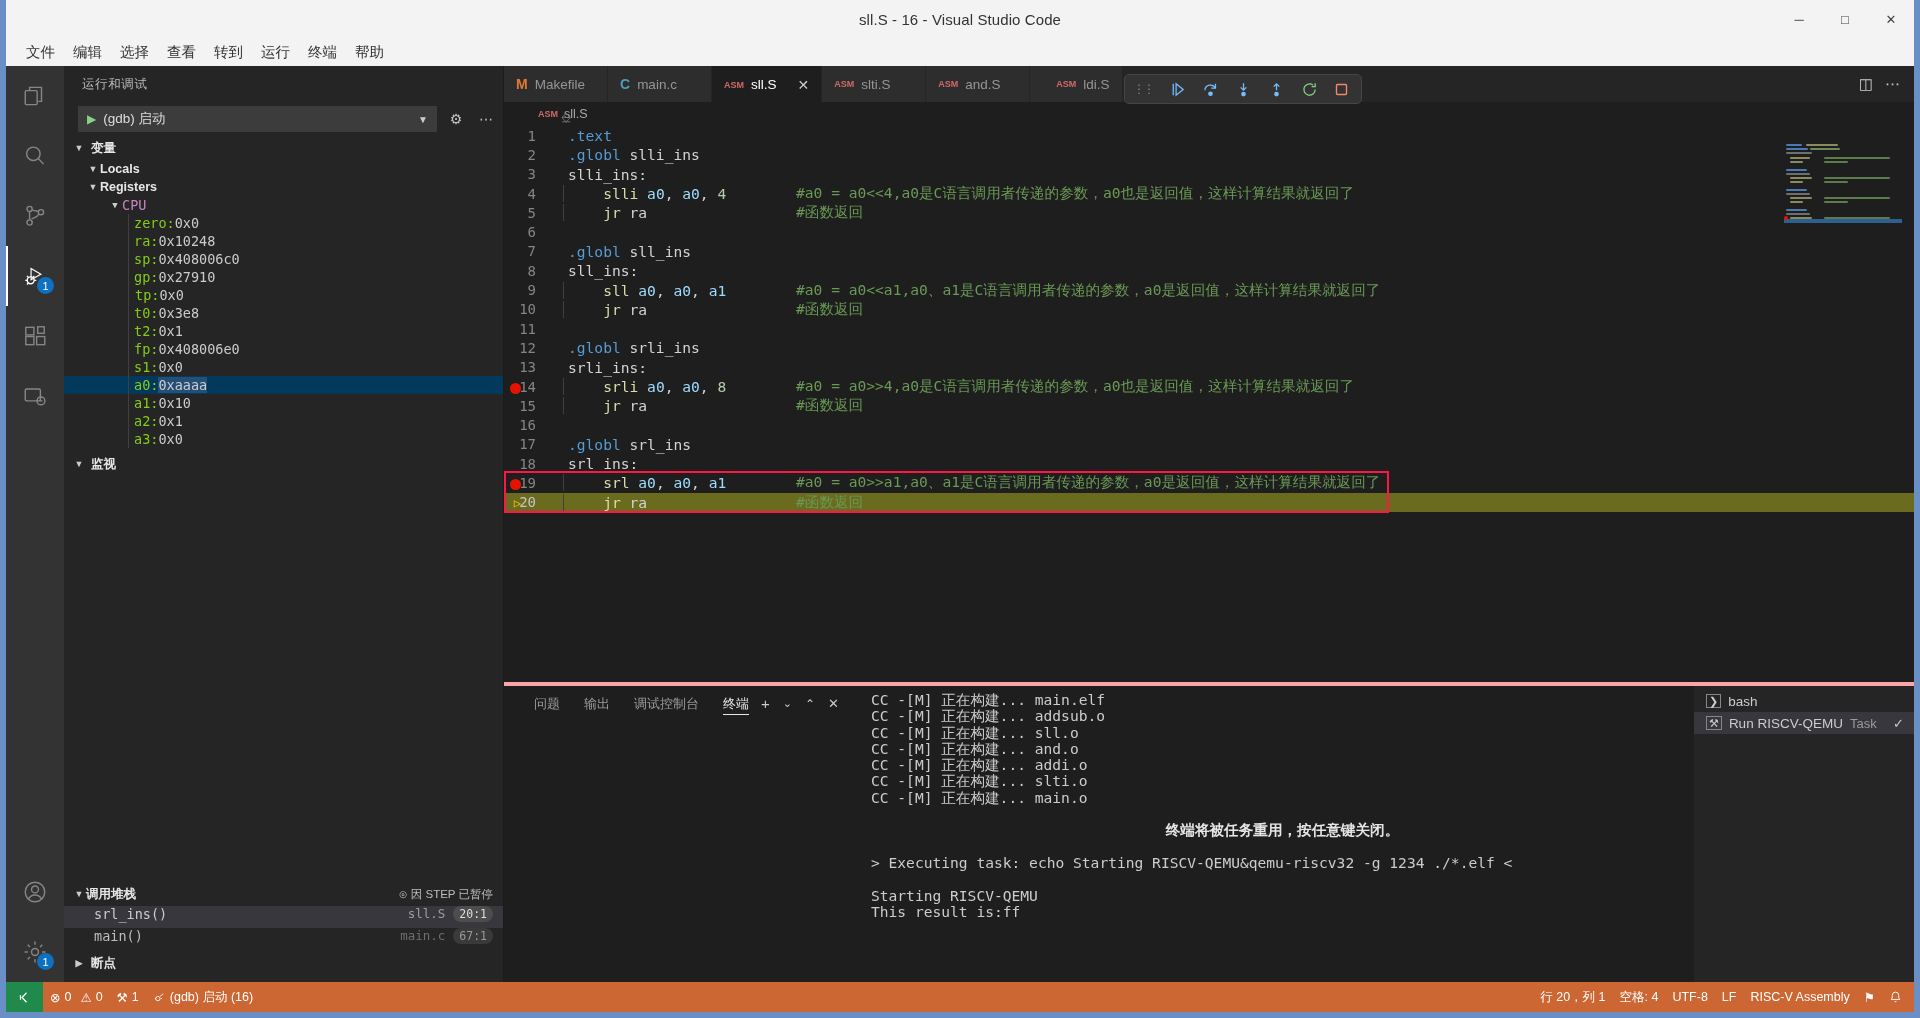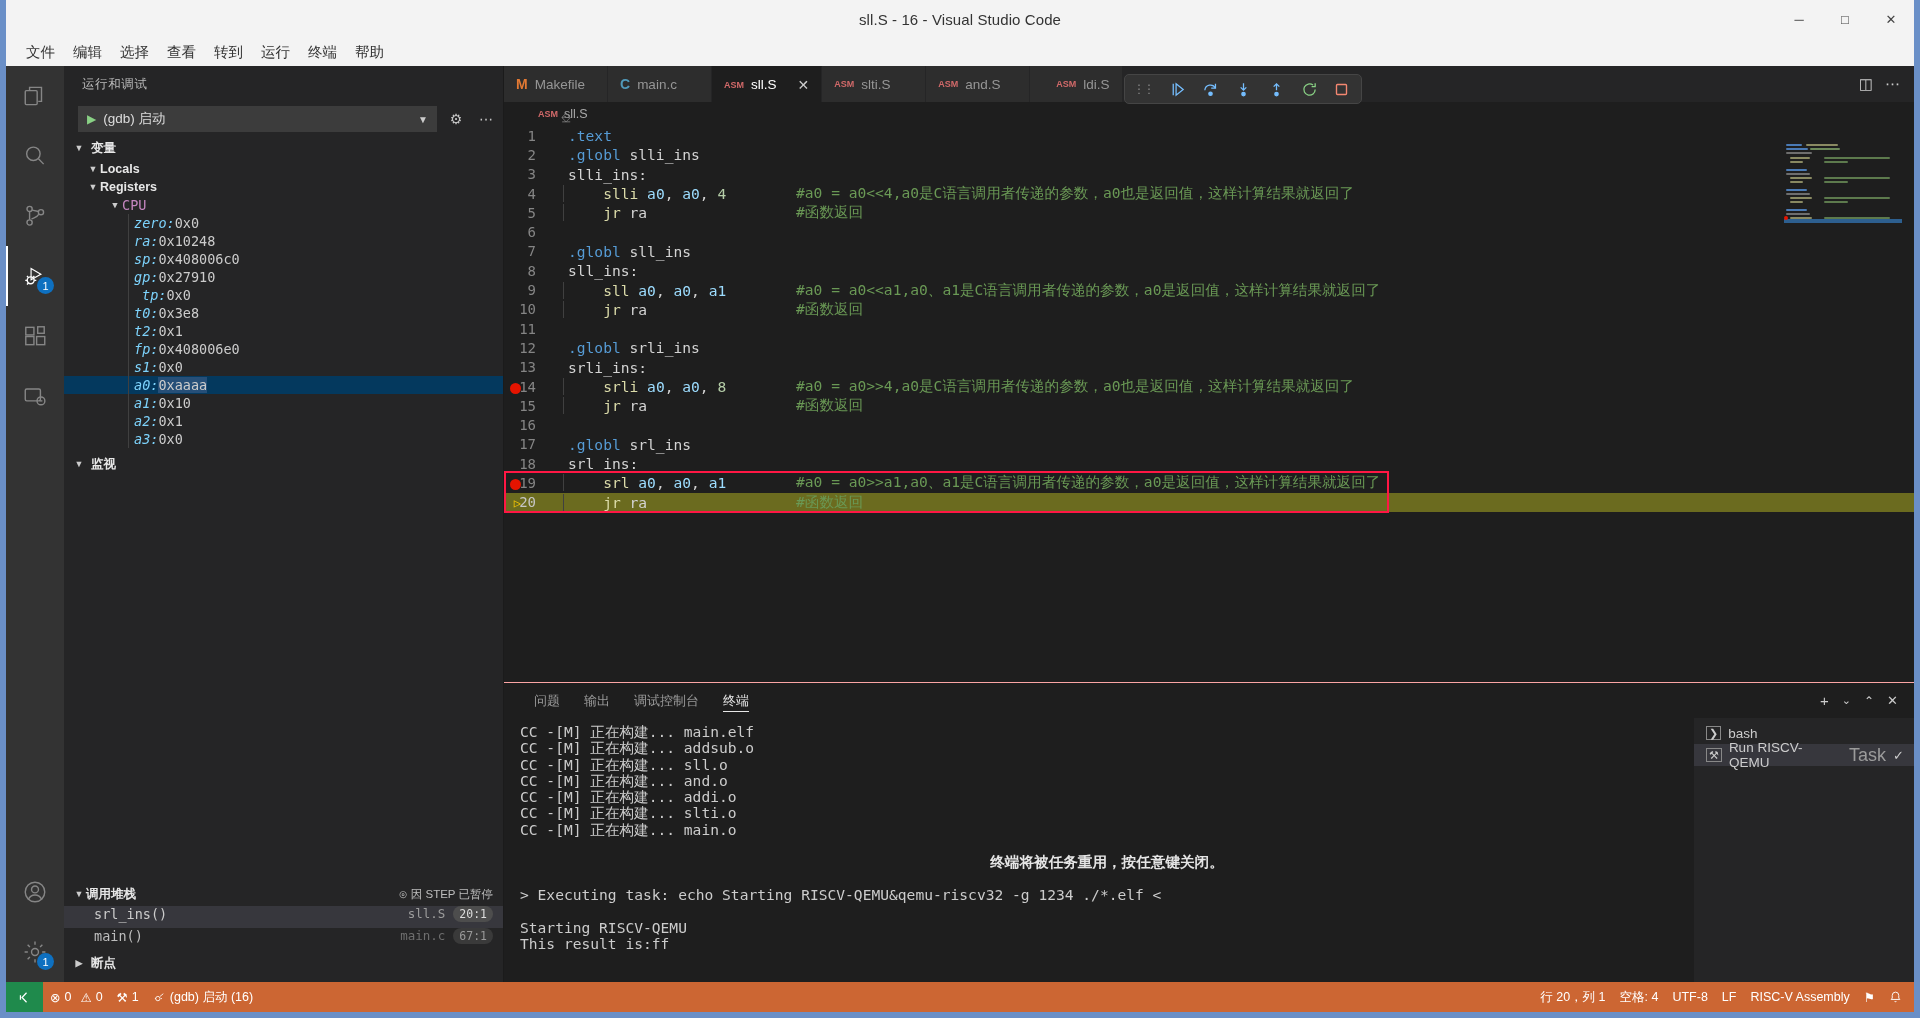--- a/index.html
+++ b/index.html
@@ -62,21 +62,21 @@
   .dbg-select .chev { margin-left:auto; color:#ccc; font-size:10px; }
   .icon-btn { color:#c5c5c5; width:22px; height:22px; display:flex;
               align-items:center; justify-content:center; font-size:14px; }
 
   .section-title { height:24px; display:flex; align-items:center; gap:5px;
                    font-size:12.5px; font-weight:bold; color:#e7e7e7; padding-left:8px; }
   .twisty { width:14px; text-align:center; font-size:9px; color:#ccc; display:inline-block; }
   .var-list { flex:0 0 auto; overflow:hidden; }
   .vrow { height:18px; display:flex; align-items:center; font-size:13.5px;
           font-family:"DejaVu Sans Mono", monospace; white-space:nowrap; position:relative; }
-  .vrow .name { color:#7dd3fc;font-style:italic; }
+  .vrow .name { color:#84cc16; }
   .vrow .val  { color:#cccccc; }
   .vrow.lbl { font-family:"Liberation Sans", sans-serif; font-weight:bold; font-size:12.5px; color:#e7e7e7; }
   .vrow.cpu { font-family:"DejaVu Sans Mono", monospace; color:#c586c0; font-weight:normal; }
   .vrow.sel { background:#04395e; }
   .vrow.sel .val { background:#264f78; }
   .indent-guide { border-left:1px solid #404040; }
 
   .watch-sec { flex:1 1 auto; }
   .callstack-head { height:24px; display:flex; align-items:center; padding-left:8px;
                     font-size:12.5px; font-weight:bold; color:#e7e7e7; }
@@ -137,39 +137,39 @@
   .k-num  { color:#b5cea8; }
   .k-plain{ color:#d4d4d4; }
   .k-cm   { color:#6a9955; }
   .ig { position:absolute; left:0; top:0; bottom:0; border-left:1px solid #404040; }
   .redbox { position:absolute; border:2px solid #ff1744; pointer-events:none; z-index:5; }
 
   .minimap { position:absolute; top:0; right:10px; width:120px; height:100%; }
   .mm-line { position:absolute; height:2px; border-radius:1px; }
 
   
-  .panel { height:300px; flex:0 0 300px; background:#1e1e1e; border-top:1px solid #fca5a5;
-           display:flex; flex-direction:column; }
+  .panel { height:300px; flex:0 0 300px; background:#1e1e1e; border-top:4px solid #fca5a5;
+           display:flex; flex-direction:row; }
   .panel-head { height:35px; display:flex; align-items:center; padding-left:18px; }
   .ptab { font-size:13px; color:#9b9b9b; padding:0 12px; height:35px; display:flex;
           align-items:center; position:relative; }
   .ptab.active { color:#e7e7e7; }
   .ptab.active:after { content:""; position:absolute; left:12px; right:12px; bottom:6px;
                        height:1px; background:#e7e7e7; }
   .panel-actions { margin-left:auto; display:flex; align-items:center; gap:13px; padding-right:16px;
                    color:#cccccc; font-size:15px; }
   .panel-body { flex:1 1 auto; display:flex; min-height:0; }
   .term { flex:1 1 auto; padding:6px 0 0 16px; font-family:"DejaVu Sans Mono", monospace;
           font-size:14.6px; line-height:16.3px; color:#cccccc; white-space:pre; overflow:hidden; }
   .term .b { font-weight:bold; color:#e5e5e5;text-align:center; }
   .termside { width:220px; flex:0 0 220px; background:#252526; padding-top:4px; }
   .tsrow { height:22px; display:flex; align-items:center; gap:7px; padding:0 10px 0 12px;
            font-size:13.5px; color:#cccccc; }
   .tsrow.sel { background:#37373d; }
-  .tsrow .tag { color:#9b9b9b; font-size:18px; }
+  .tsrow .tag { color:#9b9b9b; font-size:13px; }
   .tsrow .chk { margin-left:auto; color:#cccccc; font-size:13px; }
 
   
   .statusbar { height:30px; flex:0 0 30px; background:#cc6633; display:flex; align-items:center;
                font-size:12.5px; color:#ffffff; }
   .sb-remote { background:#1f8a4c; height:100%; display:flex; align-items:center;
                padding:0 11px; font-size:13px; }
   .sb-item { display:flex; align-items:center; gap:4px; padding:0 7px; height:100%; }
   .sb-right { margin-left:auto; display:flex; align-items:center; }
   svg { display:block; }
@@ -312,21 +312,21 @@
               <span class="indent-guide" style="height:18px;position:absolute;left:64px"></span>
               <span style="margin-left:6px" class="name">sp: </span>
               <span class="val">0x408006c0</span>
             </div>
             <div class="vrow" style="padding-left: 0px;">
               <span style="display:inline-block;width:64px"></span>
               <span class="indent-guide" style="height:18px;position:absolute;left:64px"></span>
               <span style="margin-left:6px" class="name">gp: </span>
               <span class="val">0x27910</span>
             </div>
-            <div class="vrow" style="padding-left: 8px;">
+            <div class="vrow" style="padding-left: 1px;">
               <span style="display:inline-block;width:64px"></span>
               <span class="indent-guide" style="height:18px;position:absolute;left:64px"></span>
               <span style="margin-left:6px" class="name">tp: </span>
               <span class="val">0x0</span>
             </div>
             <div class="vrow" style="padding-left: 0px;">
               <span style="display:inline-block;width:64px"></span>
               <span class="indent-guide" style="height:18px;position:absolute;left:64px"></span>
               <span style="margin-left:6px" class="name">t0: </span>
               <span class="val">0x3e8</span>

